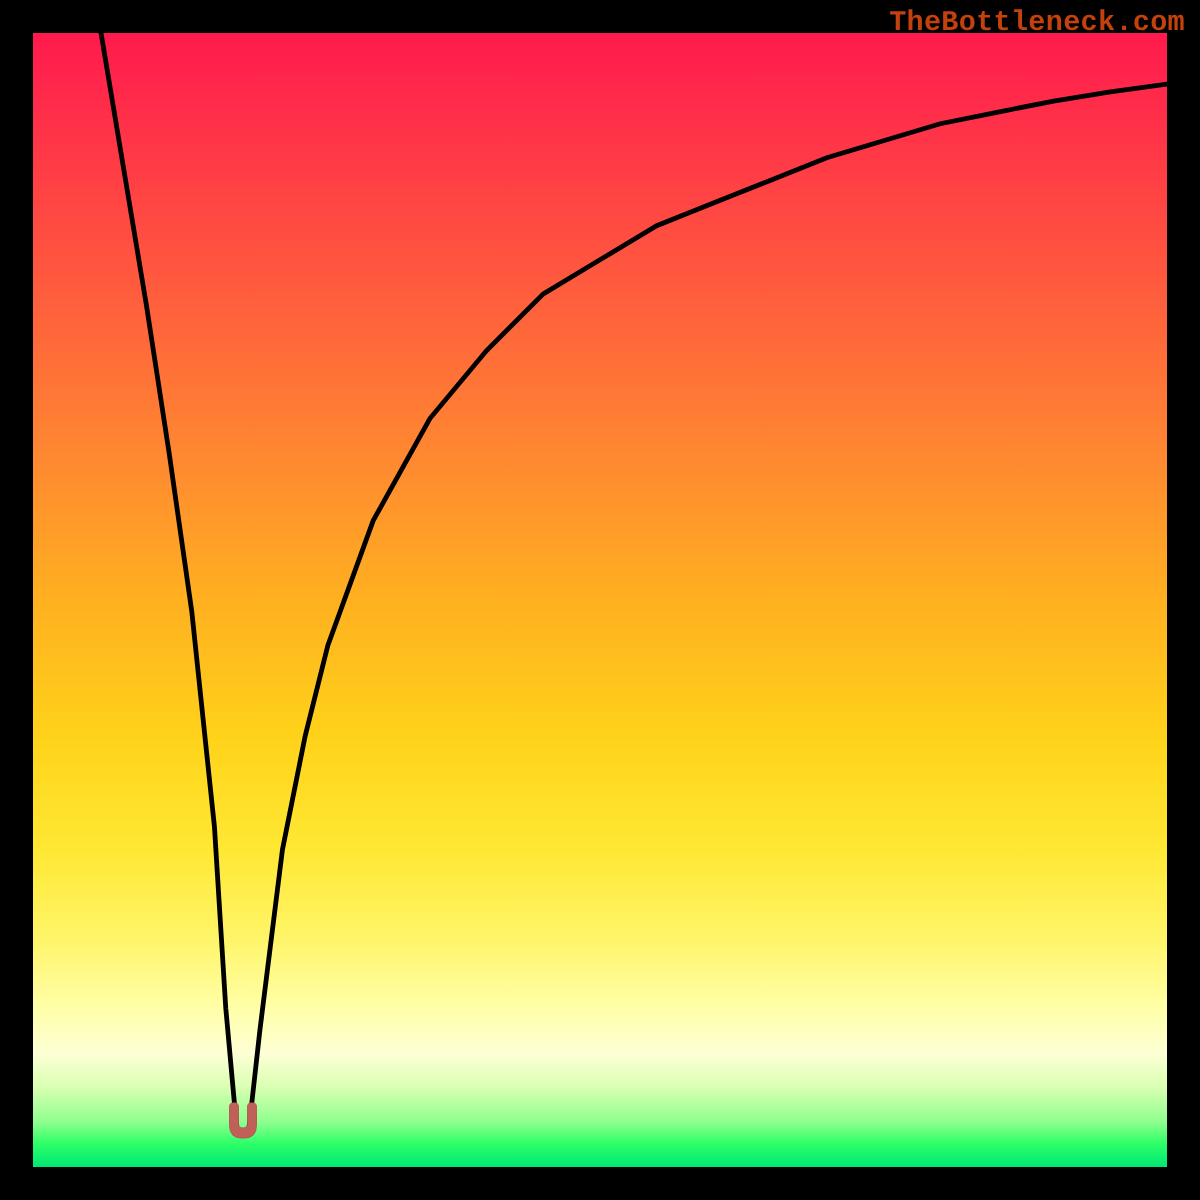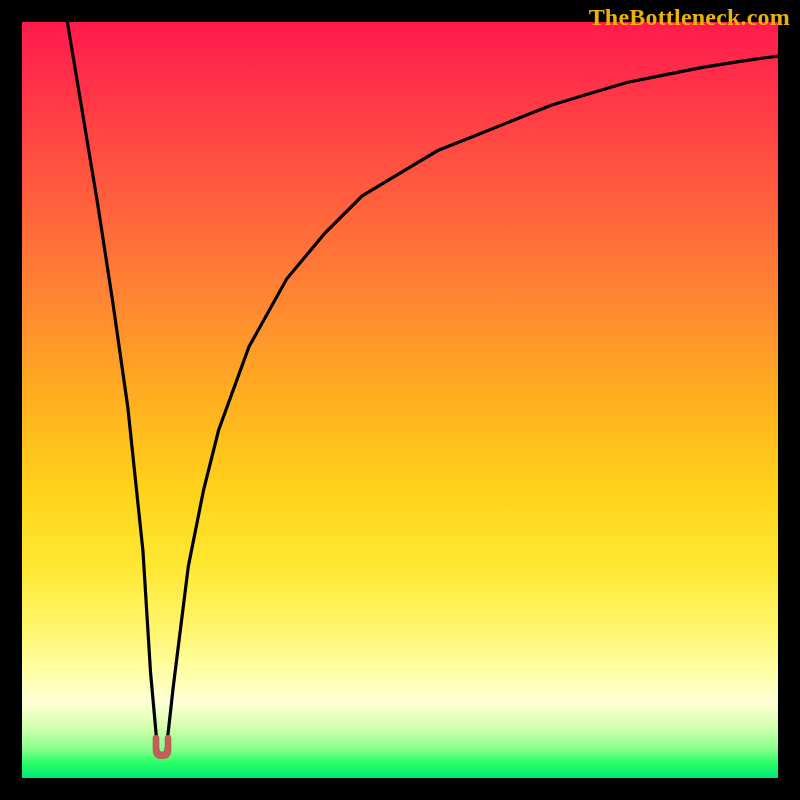--- a/index.html
+++ b/index.html
@@ -67,24 +67,24 @@
     
   }
   .marker svg {
     width: 100%;
     height: 100%;
   }
   .watermark {
     position: absolute;
     top: 4px;
     right: 10px;
-    font-family: Liberation Serif, serif;
-    font-size: 24px;
+    font-family: Liberation Mono, monospace;
+    font-size: 19px;
     font-weight: 600;
-    color: #eab308;
+    color: #c2410c;
     letter-spacing: 0.2px;
   }
 </style>
 </head>
 <body>
 
 <div class="frame">
 
   <div class="plot-area">
     <div class="gradient"></div>

